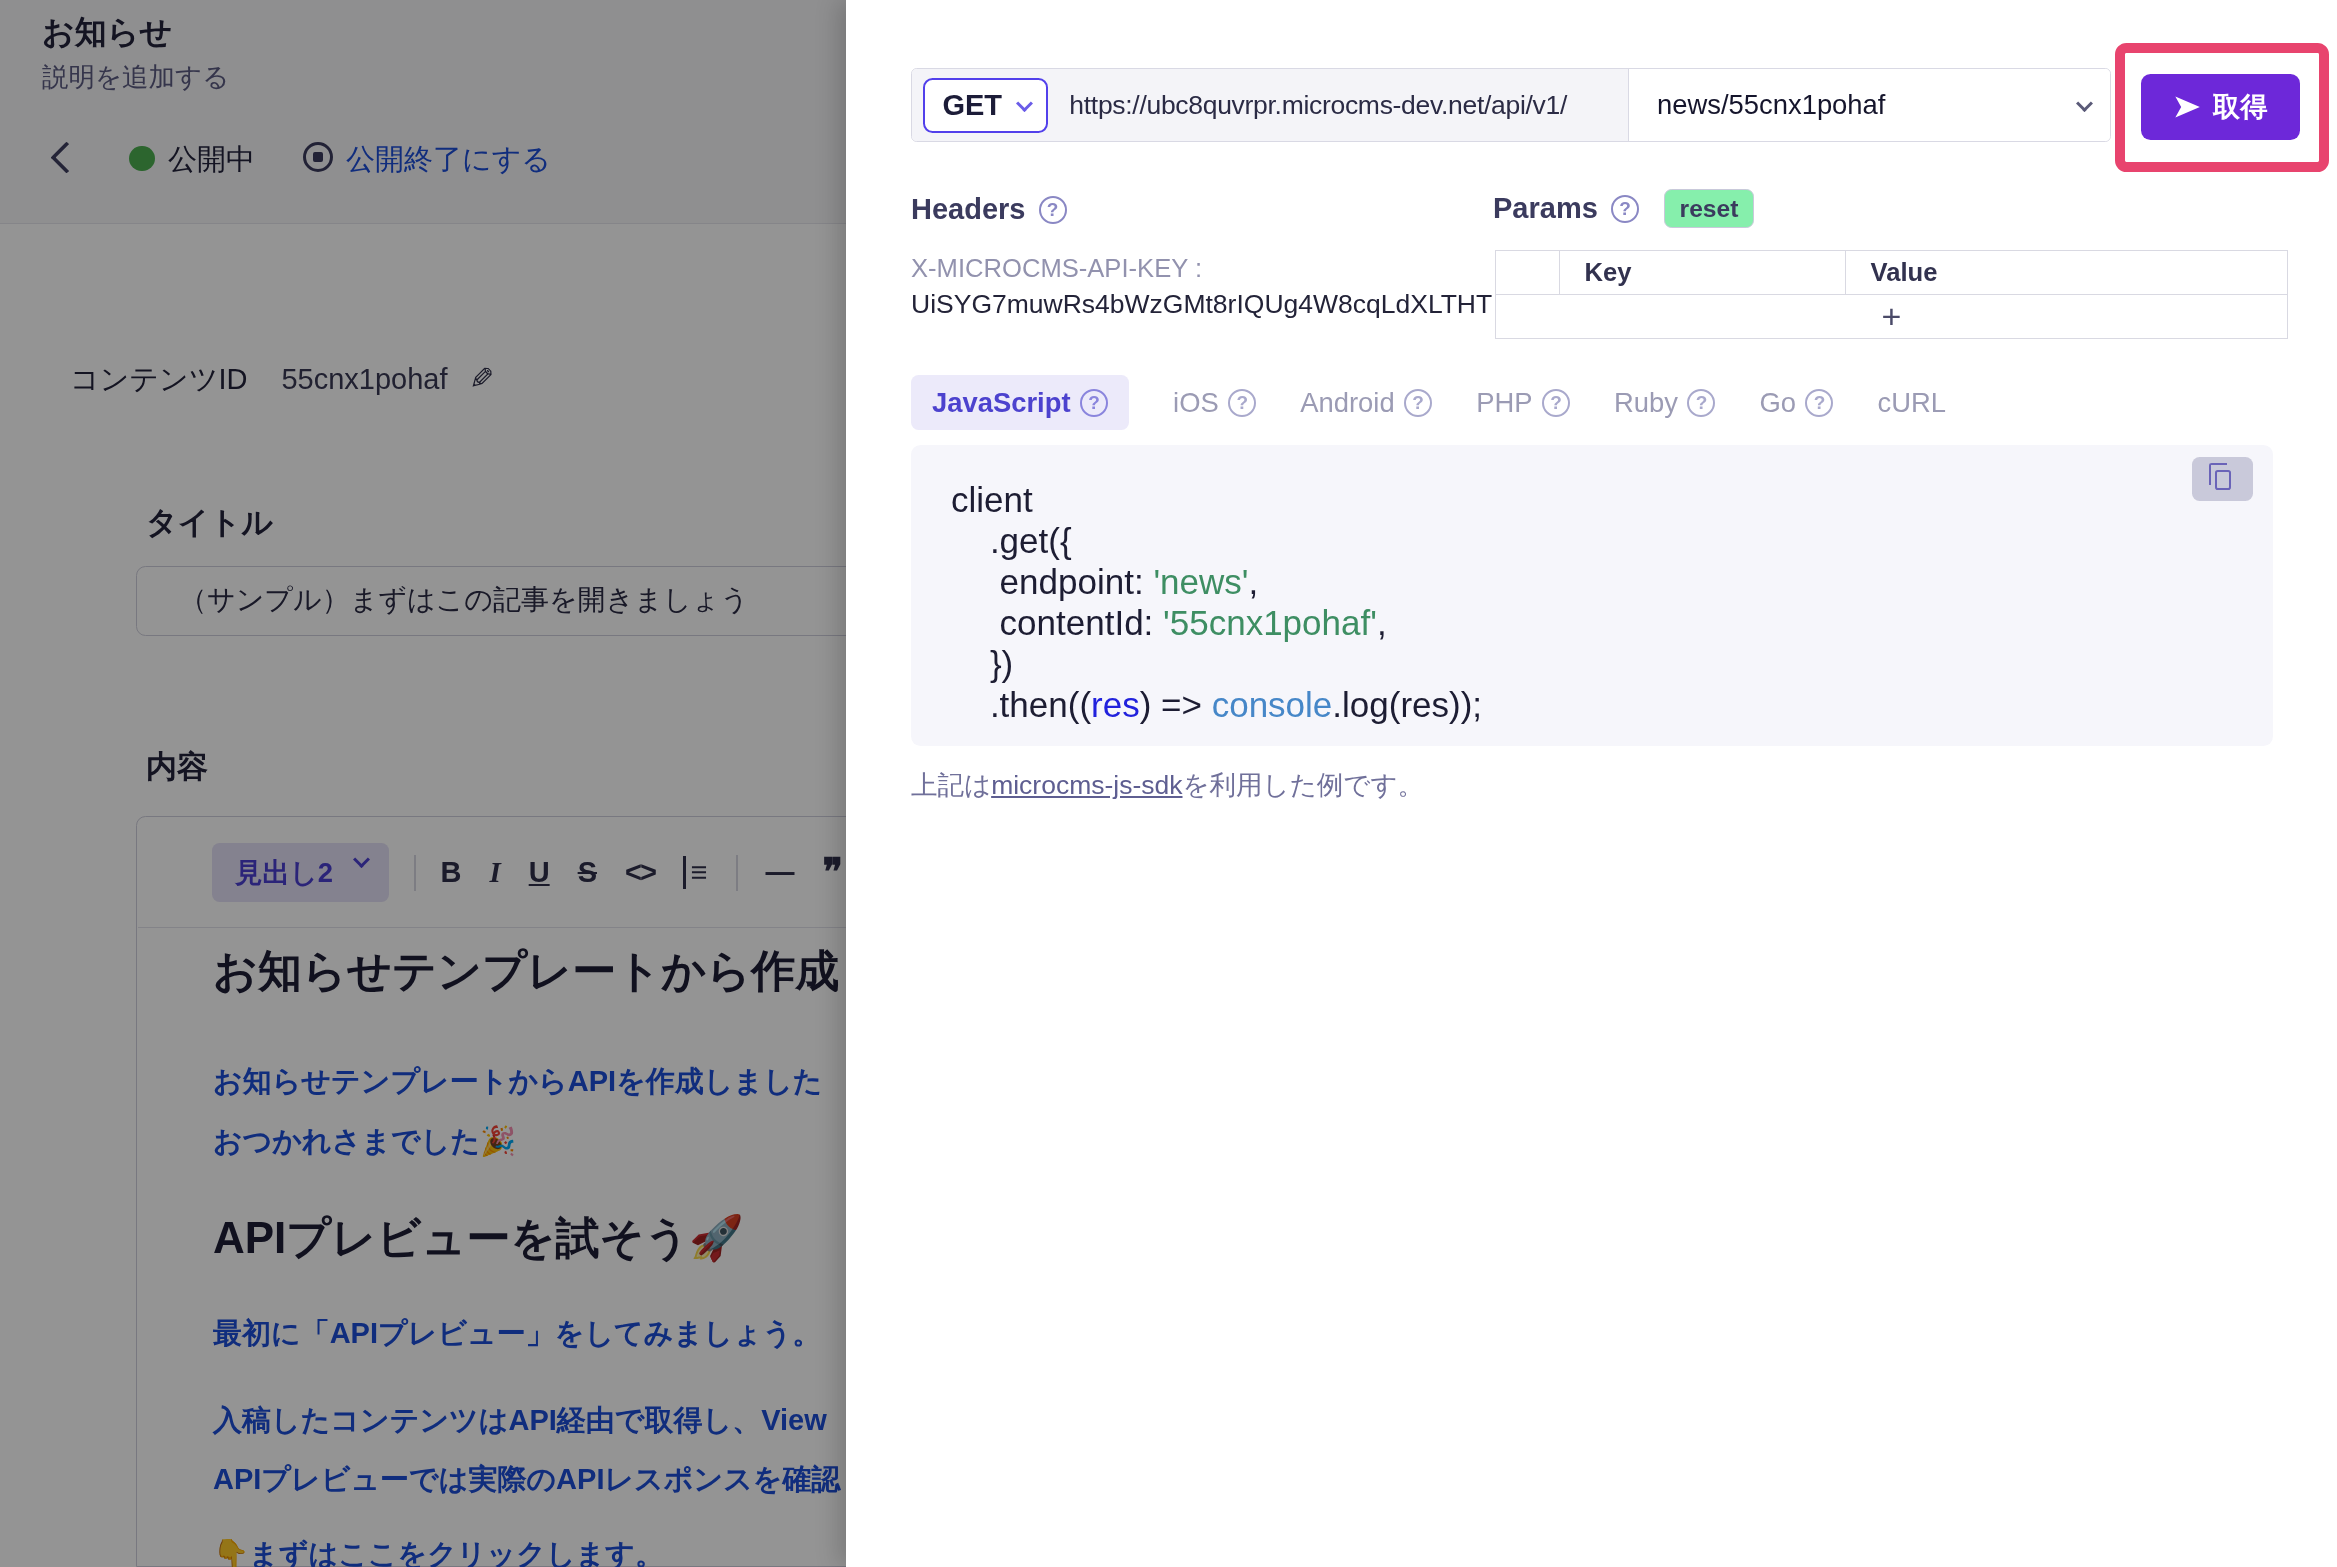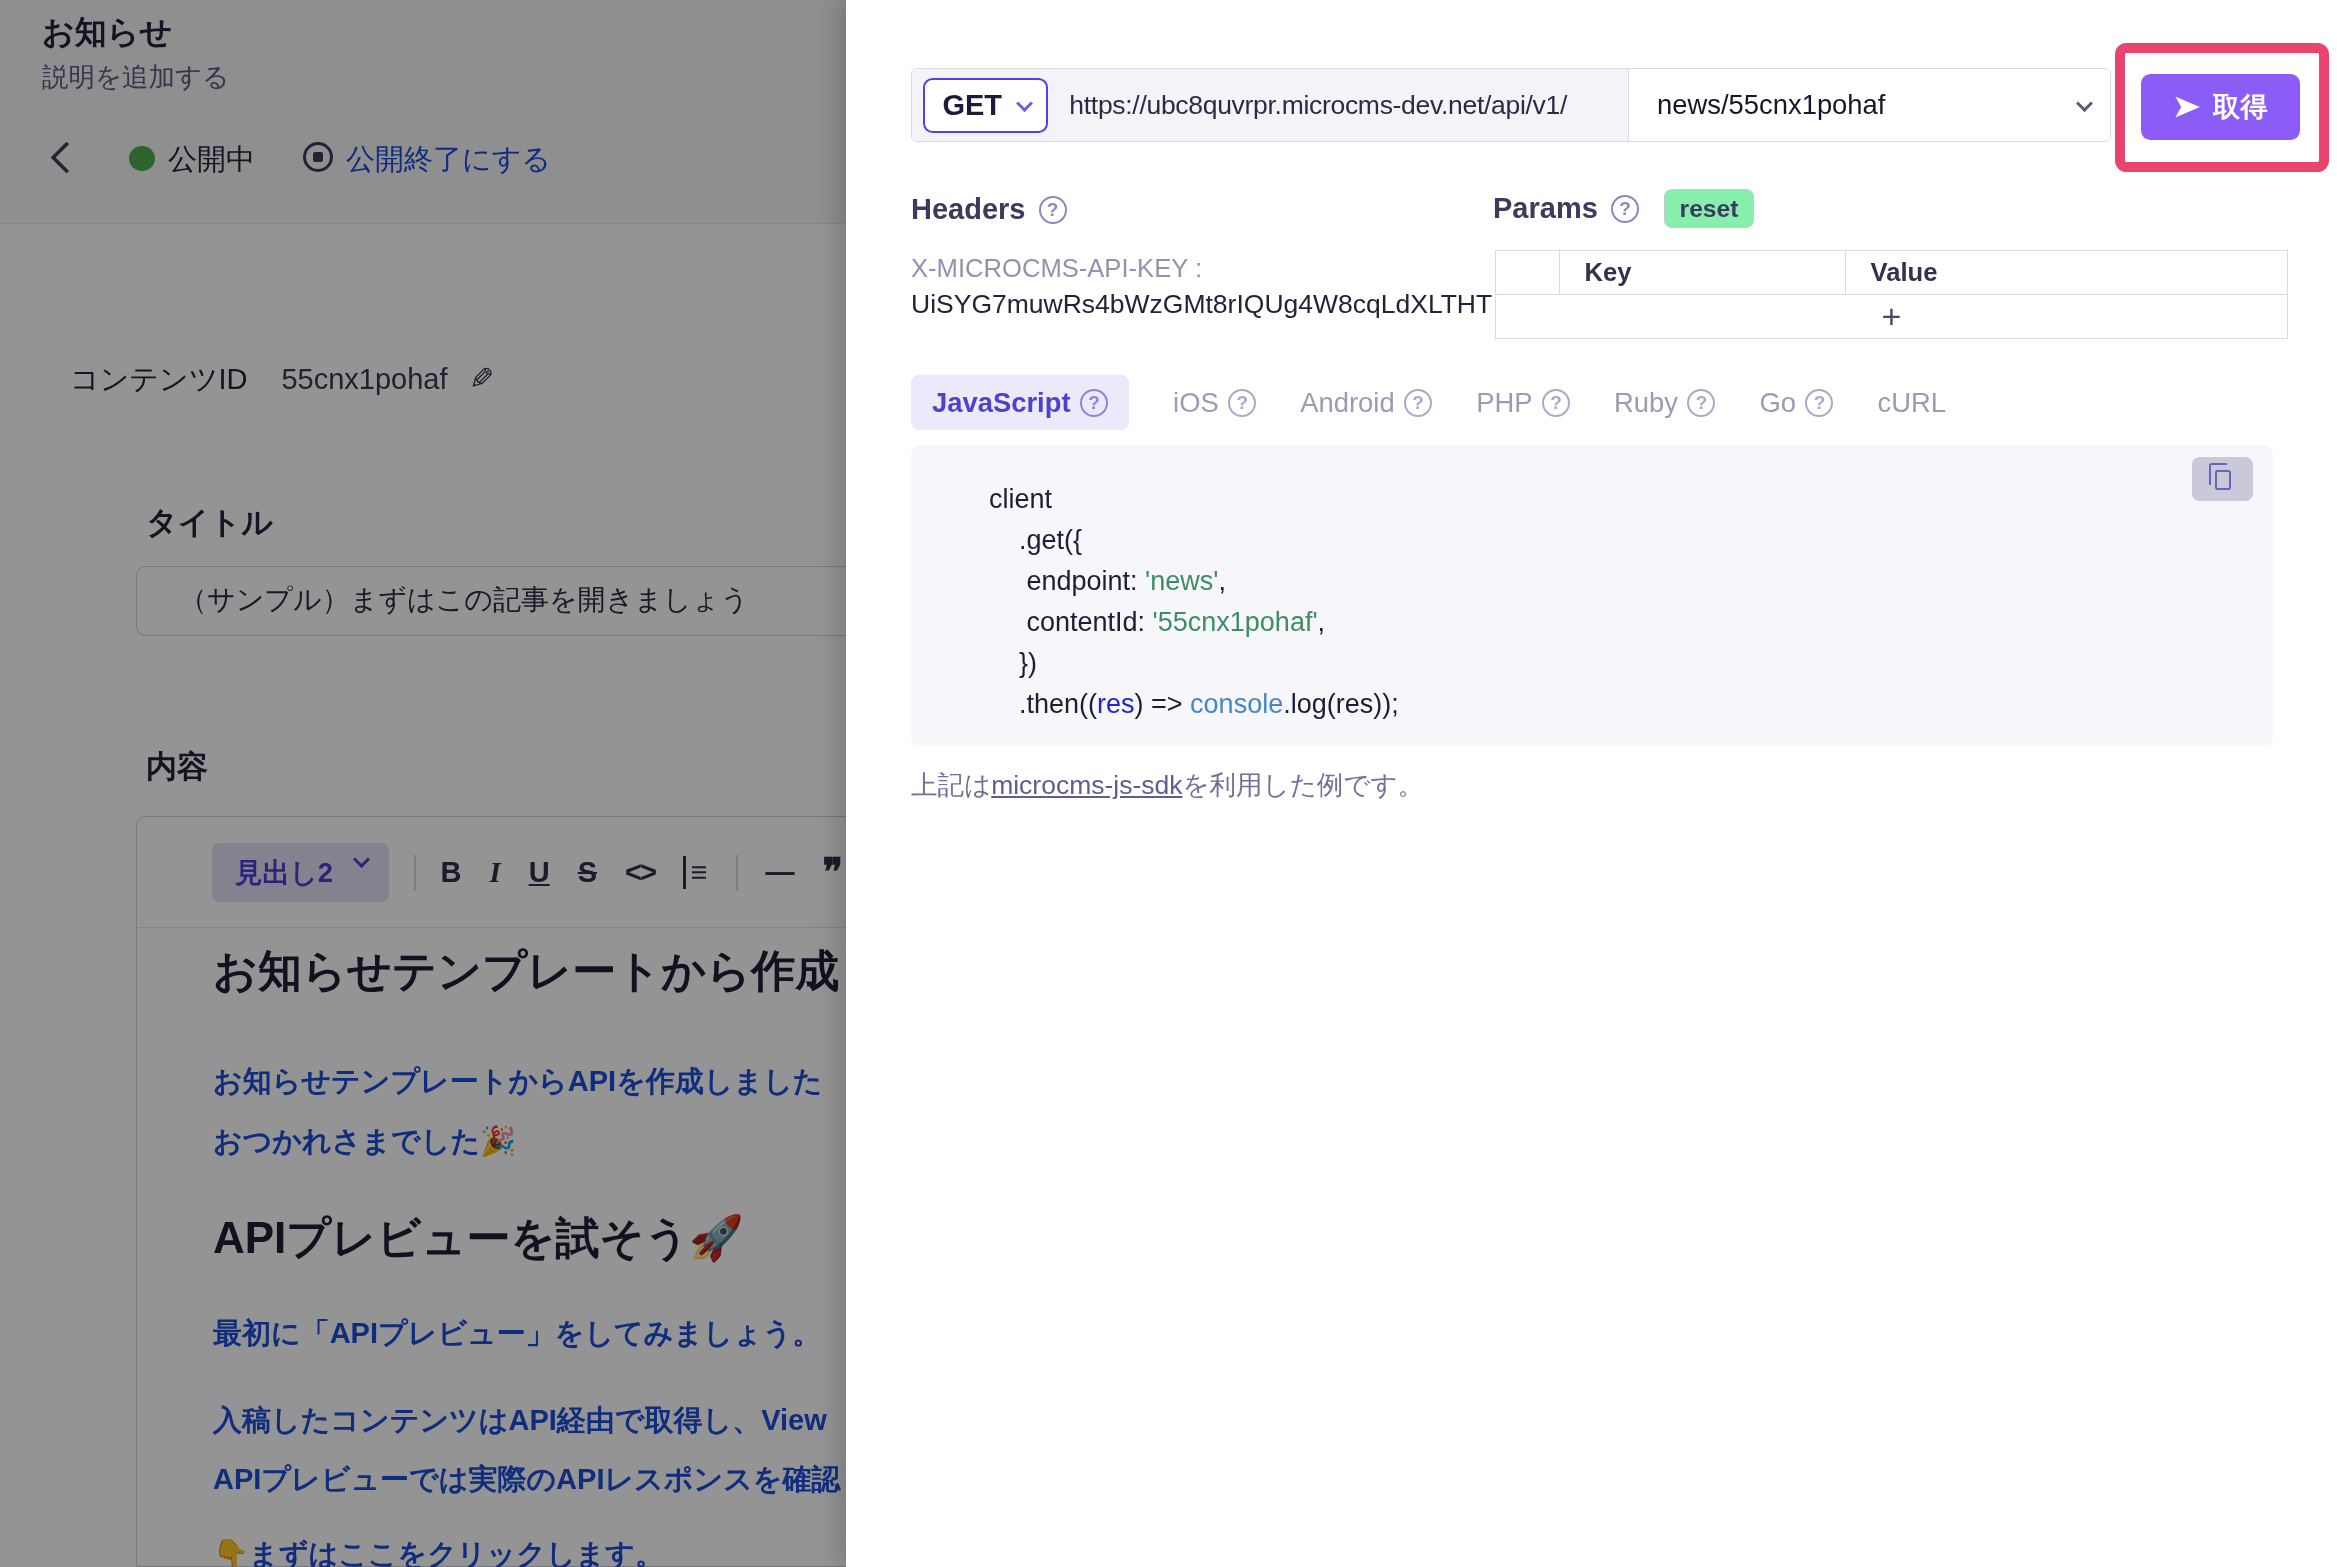--- a/index.html
+++ b/index.html
@@ -56,21 +56,21 @@
   .req-gray { flex:0 0 716px; background:#f4f4f8; display:flex; align-items:center; }
   .method-select { margin-left:11.4px; height:55px; padding:0 17px; background:#fff; border:2.8px solid #5240EB; border-radius:9.5px; display:flex; align-items:center; gap:15px; }
   .method-select .label { font-size:29px; font-weight:bold; color:#1c1c38; }
   .method-select .chev { color:#6a5ce8; }
   .req-url { margin-left:21px; font-size:26.5px; color:#2b2b45; letter-spacing:-0.3px; white-space:nowrap; }
   .req-white { flex:1; background:#fff; border-left:0.9px solid #d9d9e4; display:flex; align-items:center; justify-content:space-between; padding:0 21px 0 28px; }
   .endpoint-val { font-size:27.4px; color:#15152c; white-space:nowrap; }
   .req-white .chev { color:#5a5a78; }
 
   .highlight-box { position:absolute; left:1269px; top:43px; width:214px; height:129px; border:10.4px solid #E8446E; border-radius:11.4px; z-index:12; }
-  .fetch-btn { position:absolute; left:1295px; top:74px; width:159px; height:66px; background:#8b5cf6; border-radius:9.5px; display:flex; align-items:center; justify-content:center; gap:11.4px; z-index:13; cursor:pointer; }
+  .fetch-btn { position:absolute; left:1295px; top:74px; width:159px; height:66px; background:#6d28d9; border-radius:9.5px; display:flex; align-items:center; justify-content:center; gap:11.4px; z-index:13; cursor:pointer; }
   .fetch-btn .label { color:#fff; font-size:27.4px; font-weight:bold; }
   .send-icon { width:28px; height:28px; }
 
   .sect-title { font-size:29px; font-weight:bold; color:#3b3b5e; white-space:nowrap; }
   .help-icon { display:inline-flex; align-items:center; justify-content:center; width:28px; height:28px; border:2.4px solid #8a88c4; border-radius:50%; color:#8a88c4; font-size:19px; font-weight:bold; flex:0 0 auto; }
   .help-icon::before { content:"?"; }
   .headers-head { position:absolute; left:65px; top:193px; display:flex; align-items:center; gap:13.2px; }
   .apikey-label { position:absolute; left:65px; top:254px; font-size:25.6px; color:#9292ae; white-space:nowrap; }
   .apikey-value { position:absolute; left:65px; top:289px; font-size:26.5px; color:#232338; white-space:nowrap; }
 
@@ -84,21 +84,21 @@
   .pt-header .cell-label { font-size:25.6px; font-weight:bold; color:#32324f; }
   .pt-addrow { height:43px; display:flex; align-items:center; justify-content:center; font-size:34px; color:#4a4a68; cursor:pointer; }
 
   .lang-tabs { position:absolute; left:65px; top:375px; display:flex; align-items:center; gap:44px; height:55px; }
   .tab { display:flex; align-items:center; gap:9.5px; font-size:27.4px; color:#9b9bb4; white-space:nowrap; cursor:pointer; }
   .tab .help-icon { border-color:#a9a9cc; color:#a9a9cc; }
   .tab.active { background:#ECEAFA; border-radius:7.6px; height:55px; padding:0 21px; color:#4C42CE; font-weight:bold; }
   .tab.active .help-icon { border-color:#8a85dd; color:#8a85dd; }
 
   .code-block { position:absolute; left:65px; top:445px; width:1362px; height:301px; background:#F6F6FB; border-radius:9.5px; }
-  .code-lines { position:absolute; left:40px; top:34px; font-size:27px; line-height:41px; white-space:pre; color:#1d1d33;margin-left:38px; }
+  .code-lines { position:absolute; left:40px; top:34px; font-size:35px; line-height:41px; white-space:pre; color:#1d1d33; }
   .tok.c-string { color:#3E8E63; }
   .tok.c-blue { color:#2222DD; }
   .tok.c-lblue { color:#4687C8; }
   .copy-btn { position:absolute; right:20px; top:12.3px; width:61px; height:44px; background:#c9c9da; border-radius:7.6px; cursor:pointer; }
   .copy-glyph { position:absolute; left:23px; top:12.3px; width:16px; height:20px; border:2.8px solid #6a63b8; border-radius:2.8px; background:#c9c9da; }
   .copy-glyph::before { content:""; position:absolute; left:-8.5px; top:-8.5px; width:16px; height:20px; border-top:2.8px solid #6a63b8; border-left:2.8px solid #6a63b8; border-radius:2.8px 0 0 0; }
 
   .sdk-note { position:absolute; left:65px; top:767px; font-size:26.5px; color:#70709a; white-space:nowrap; }
   .sdk-note a { color:#5e5e91; text-decoration:underline; cursor:pointer; }
 </style>

